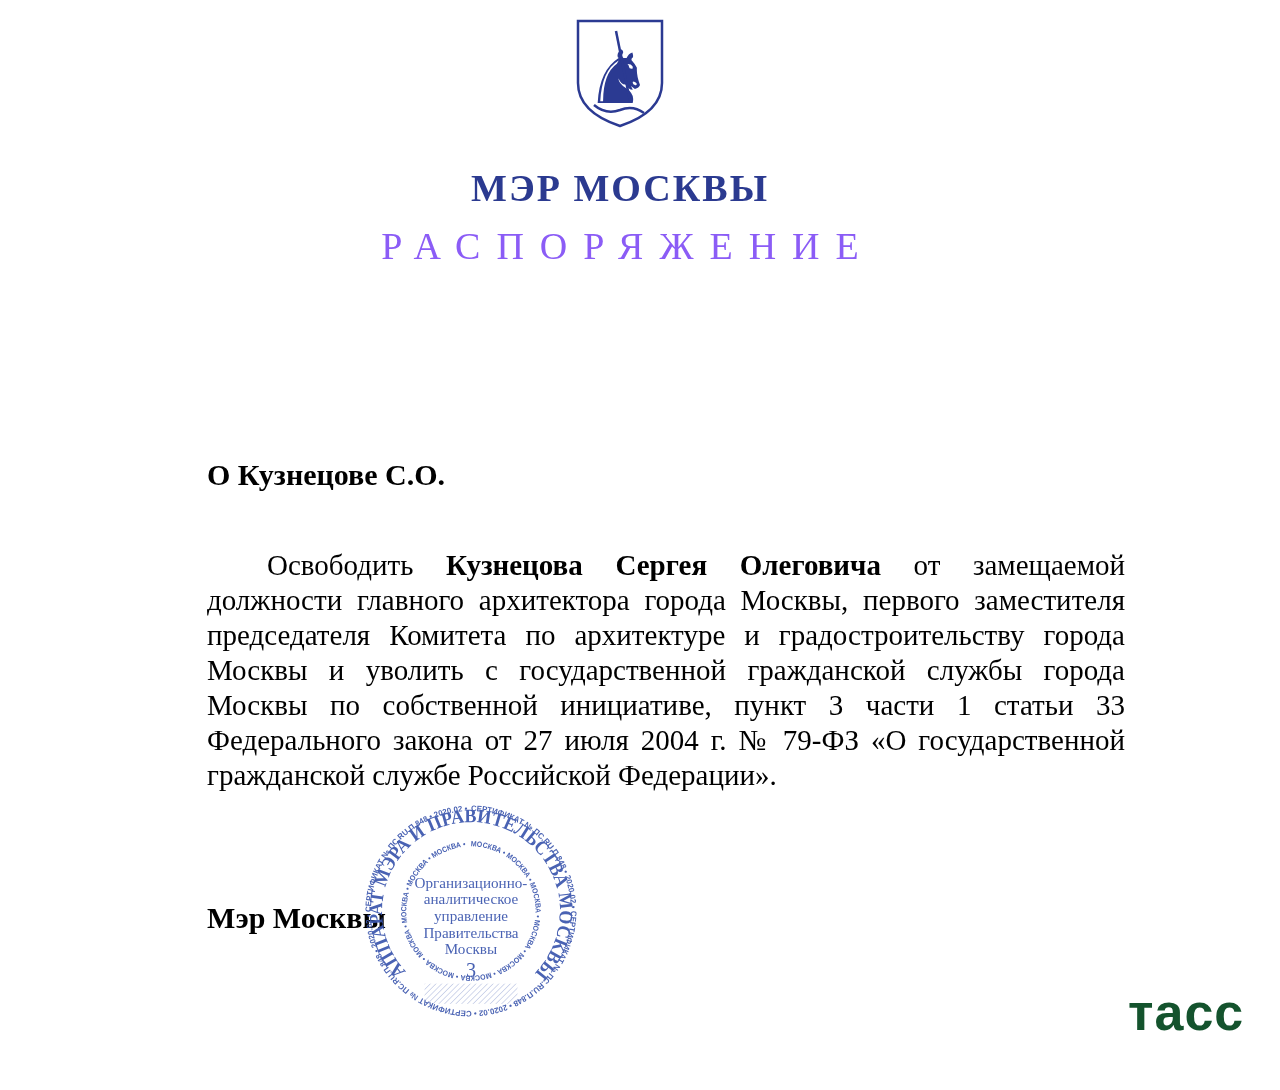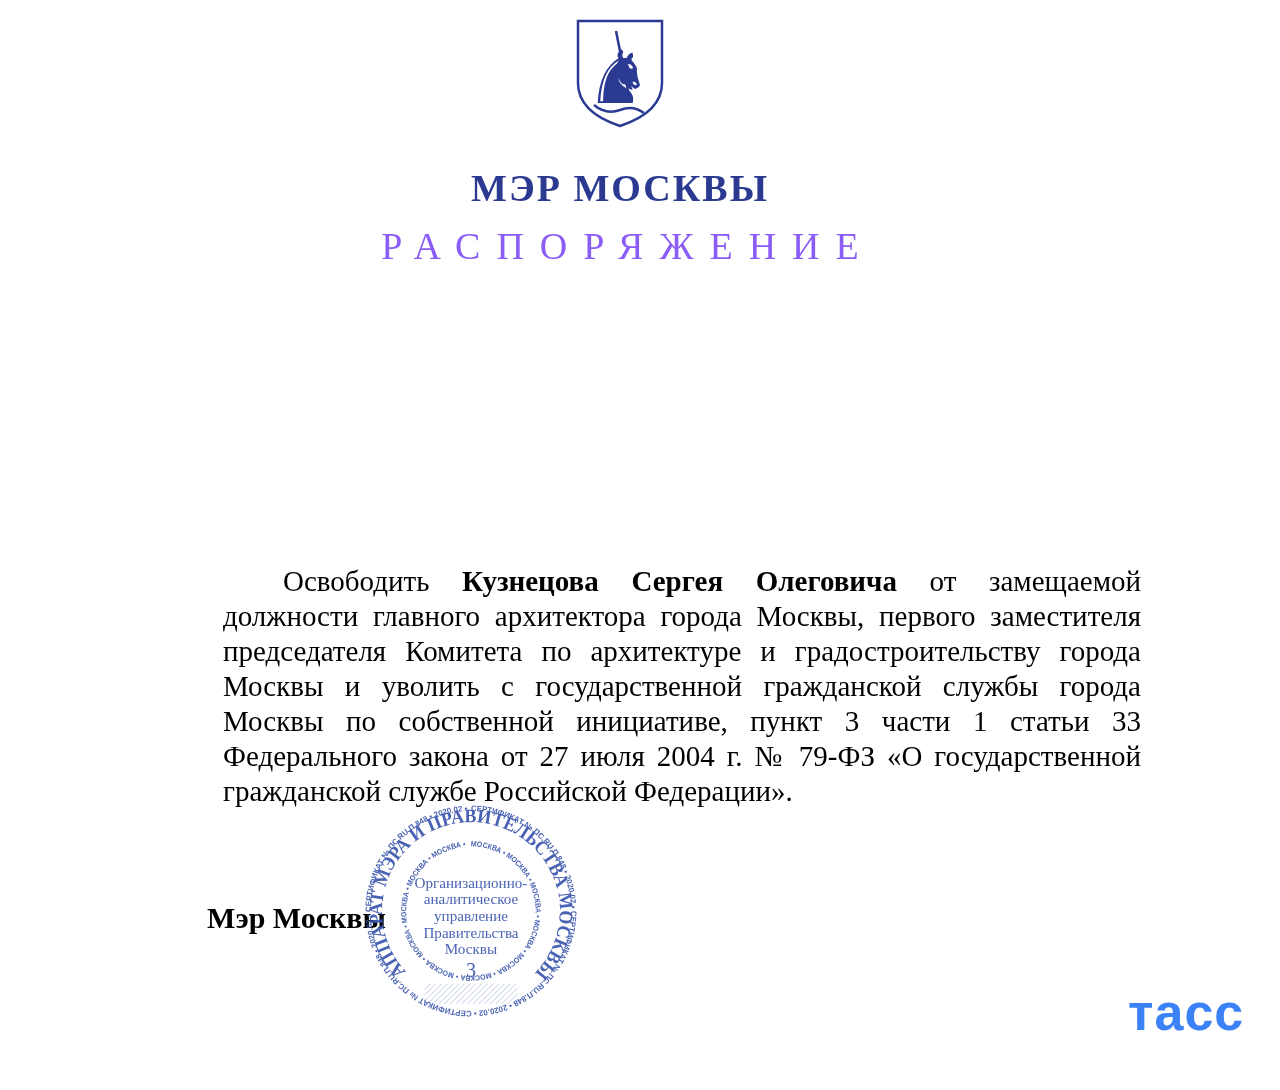--- a/index.html
+++ b/index.html
@@ -60,21 +60,21 @@
   .body-text {
     position: absolute;
     left: 207px;
     top: 548px;
     width: 918px;
     font-size: 29px;
     line-height: 35px;
     text-align: justify;
     text-align-last: left;
     text-indent: 60px;
-    margin: 16px;
+    margin: 0;
   }
   .sign-row {
     position: absolute;
     left: 207px;
     top: 901px;
     width: 918px;
     display: flex;
     justify-content: space-between;
     font-size: 30px;
     font-weight: 700;
@@ -89,41 +89,42 @@
   }
   .tass-watermark {
     position: absolute;
     left: 1128px;
     top: 992px;
     font-family: "Liberation Sans", sans-serif;
     font-size: 52px;
     font-weight: 700;
     line-height: 40px;
     letter-spacing: 1px;
-    color: #3b82f6;
+    color: #14532d;
   }
 </style>
 </head>
 <body>
 
 <div class="page">
 
   <svg class="crest" viewBox="0 0 96 112" xmlns="http://www.w3.org/2000/svg">
     <path d="M6 4 H90 V66 C90 88 72 101 48 109 C24 101 6 88 6 66 Z" fill="#ffffff" stroke="#2b3a92" stroke-width="2.5"></path>
     <g transform="translate(96,0) scale(-1,1)">
       <text x="16" y="86" font-size="74" fill="#2b3a92" font-family="'DejaVu Sans', sans-serif">♞</text>
     </g>
     <line x1="44" y1="14" x2="58" y2="84" stroke="#2b3a92" stroke-width="2.5"></line>
     <path d="M22 88 q12 10 26 5 q13 -5 24 3" fill="none" stroke="#2b3a92" stroke-width="2.5"></path>
   </svg>
 
   <div class="org-name">МЭР МОСКВЫ</div>
   <div class="doc-type">РАСПОРЯЖЕНИЕ</div>
 
 
+  <div class="subject-line">О Кузнецове С.О.</div>
 
   <p class="body-text"><span>Освободить </span><b>Кузнецова Сергея Олеговича</b><span> от замещаемой должности главного архитектора города Москвы, первого заместителя председателя Комитета по архитектуре и градостроительству города Москвы и уволить с государственной гражданской службы города Москвы по собственной инициативе, пункт 3 части 1 статьи 33 Федерального закона от 27 июля 2004 г. № 79-ФЗ «О государственной гражданской службе Российской Федерации».</span></p>
 
   <div class="sign-row">
     <span>Мэр Москвы</span>
   </div>
 
   <svg class="stamp" viewBox="0 0 212 212" xmlns="http://www.w3.org/2000/svg">
     <defs>
       <path id="ring-outer" d="M 106 7 A 99 99 0 1 1 105.9 7"></path>

